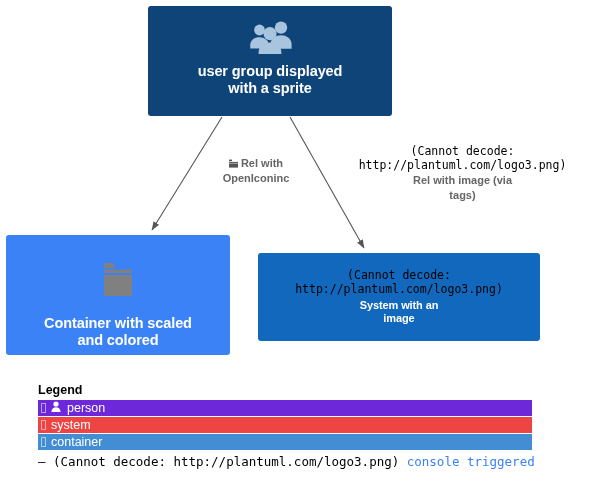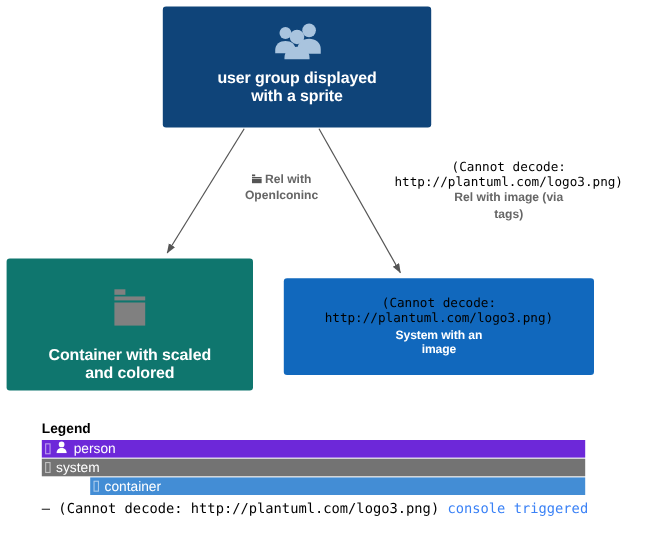--- a/index.html
+++ b/index.html
@@ -64,21 +64,21 @@
   #node-person .node-title {
     font-size: 14.5px;
     margin-top: 9px;
   }
 
   #node-container {
     left: 6px;
     top: 235px;
     width: 224px;
     height: 120px;
-    background: #0f766e;
+    background: #3b82f6;
     justify-content: flex-start;
     padding-top: 24px;
   }
   #node-container .node-title {
     font-size: 14.5px;
     margin-top: 10px;
   }
 
   #node-system {
     left: 258px;
@@ -292,26 +292,26 @@
         <svg width="10" height="11" viewBox="0 0 10 11" xmlns="http://www.w3.org/2000/svg">
           <g fill="#FFFFFF">
             <circle cx="5" cy="3" r="2.6"></circle>
             <path d="M0.4 11 c0-3.1 2.1-4.7 4.6-4.7 s4.6 1.6 4.6 4.7 z"></path>
           </g>
         </svg>
       </span>
       <span class="legend-label">person</span>
     </div>
 
-    <div class="legend-row" style="background:#737373;">
+    <div class="legend-row" style="background:#ef4444;">
       <span class="tofu"></span>
       <span class="legend-label">system</span>
     </div>
 
-    <div class="legend-row" style="background:#438DD5;margin-left:44px;">
+    <div class="legend-row" style="background:#438DD5;">
       <span class="tofu"></span>
       <span class="legend-label">container</span>
     </div>
 
     <div id="legend-footer">
       <span>— (Cannot decode: http://plantuml.com/logo3.png)</span>
       <span class="console-note">console triggered</span>
     </div>
   </div>
 

